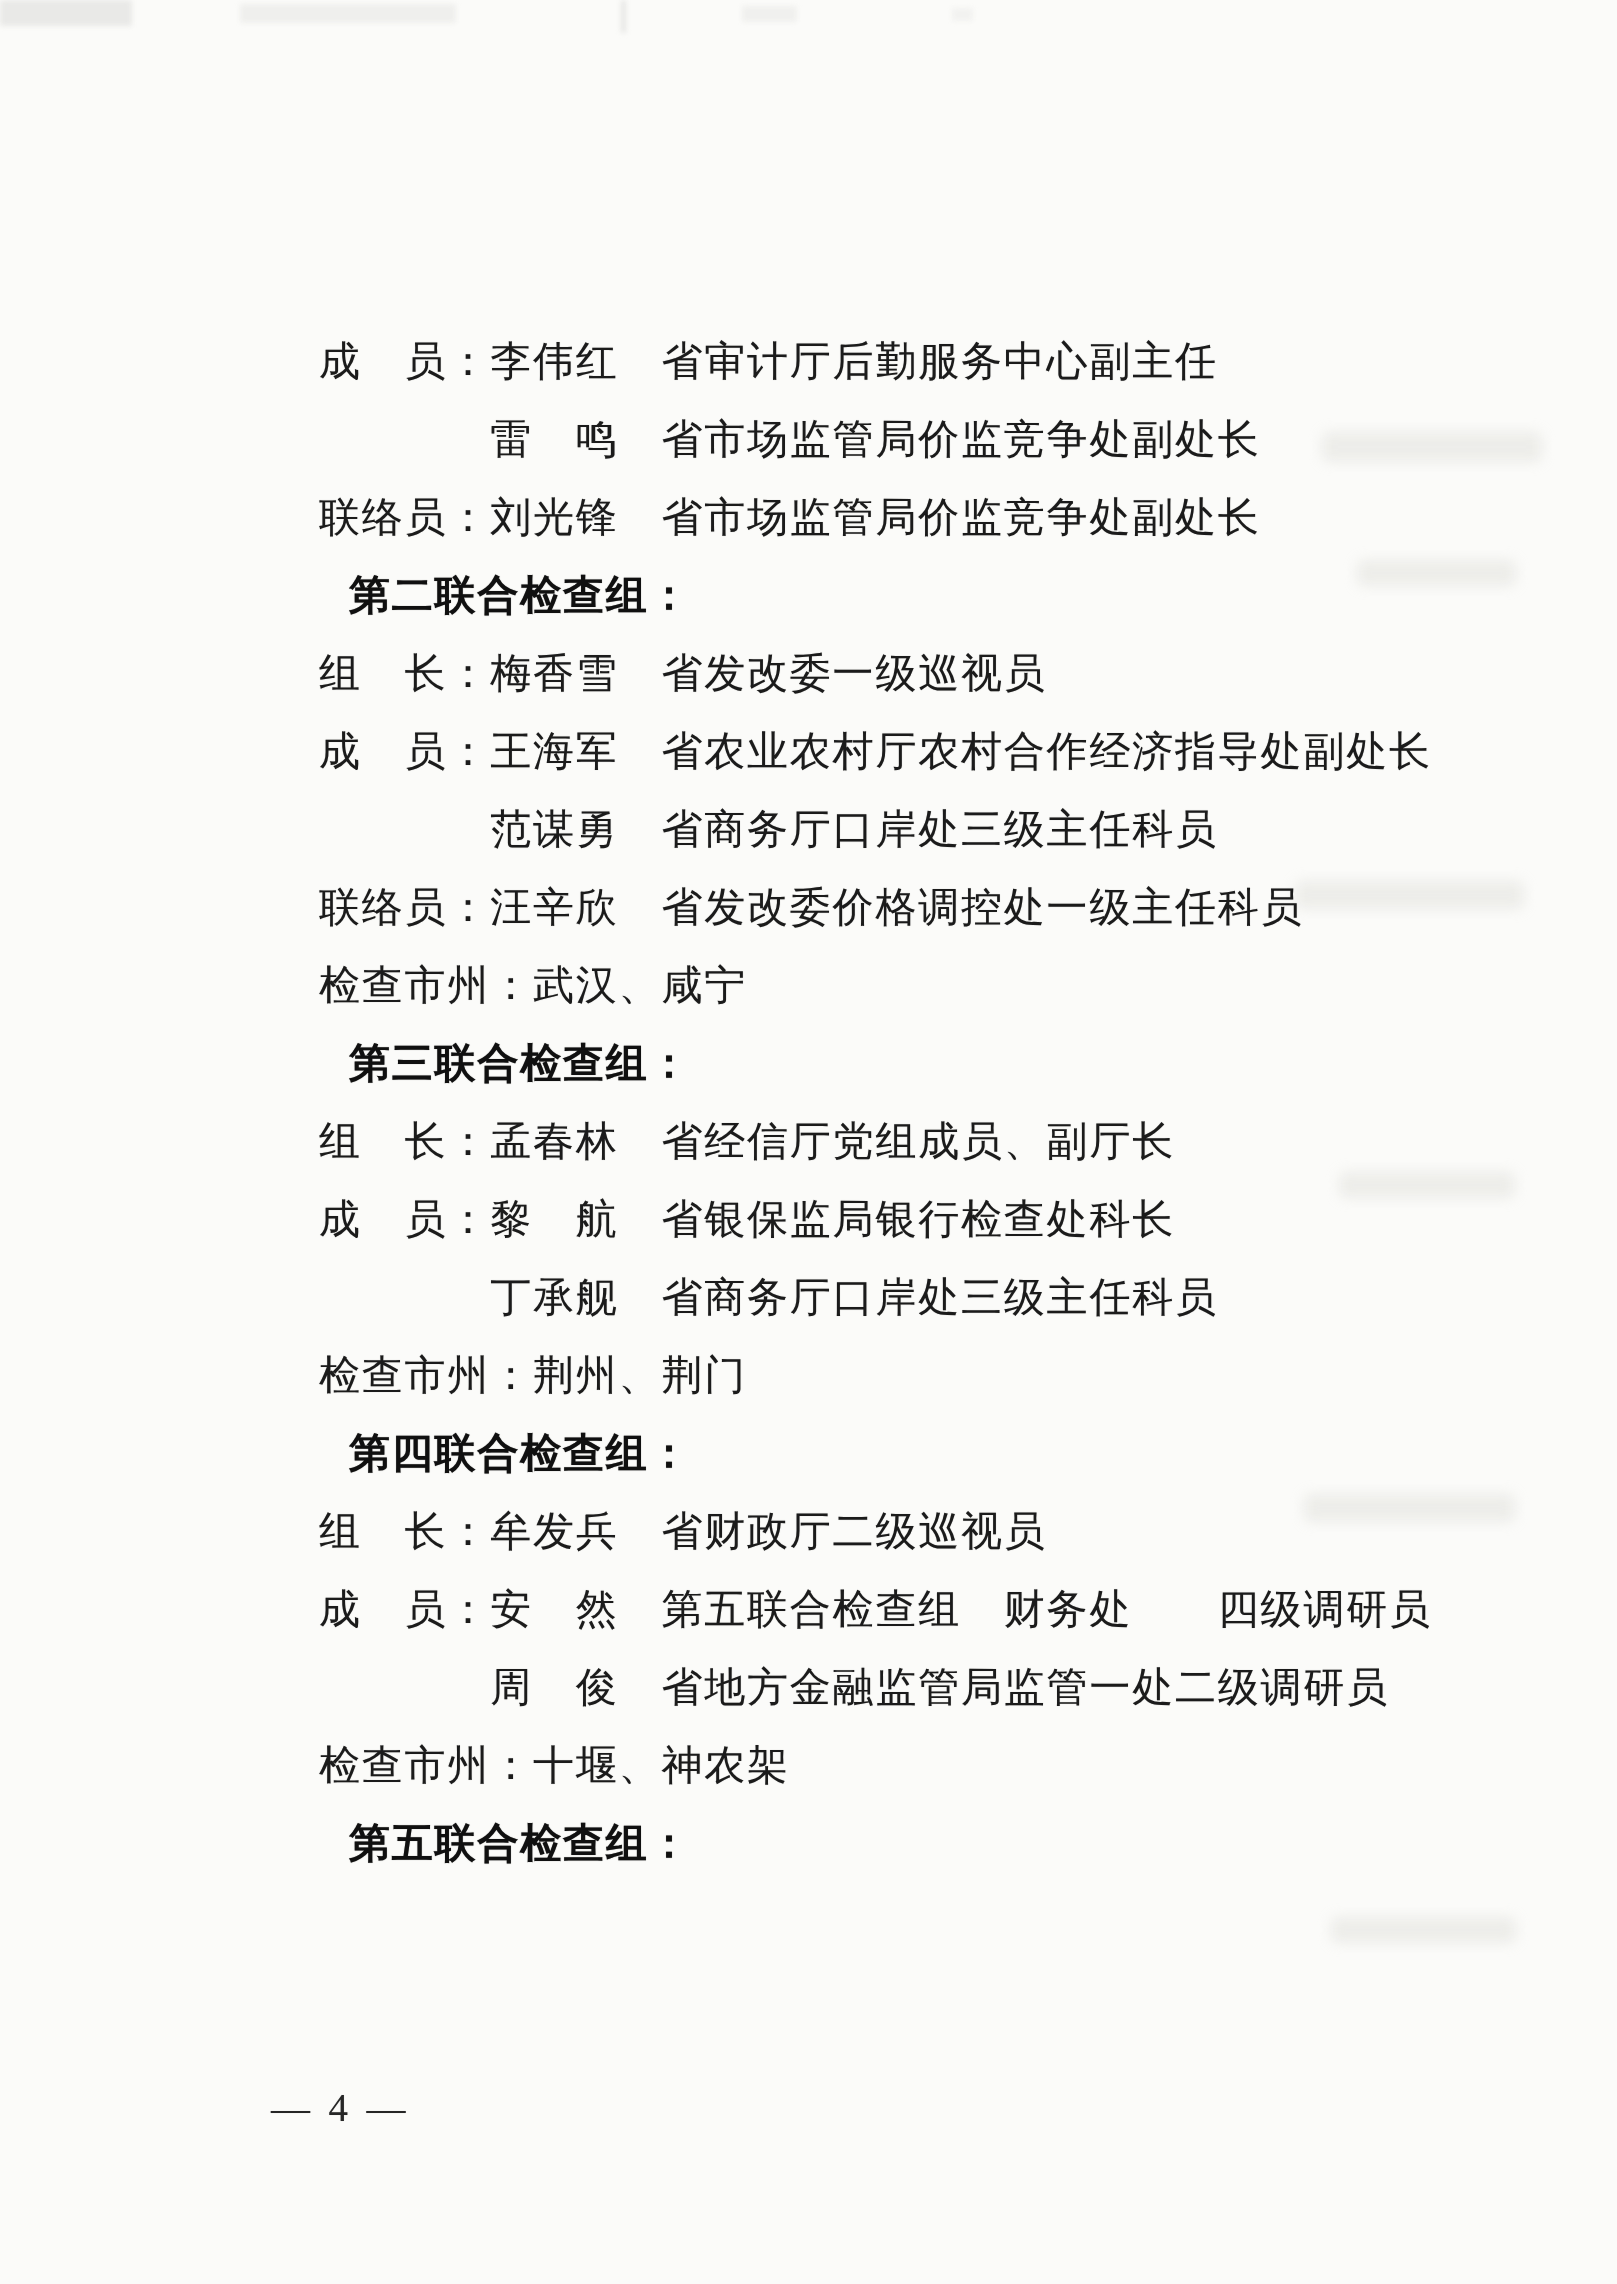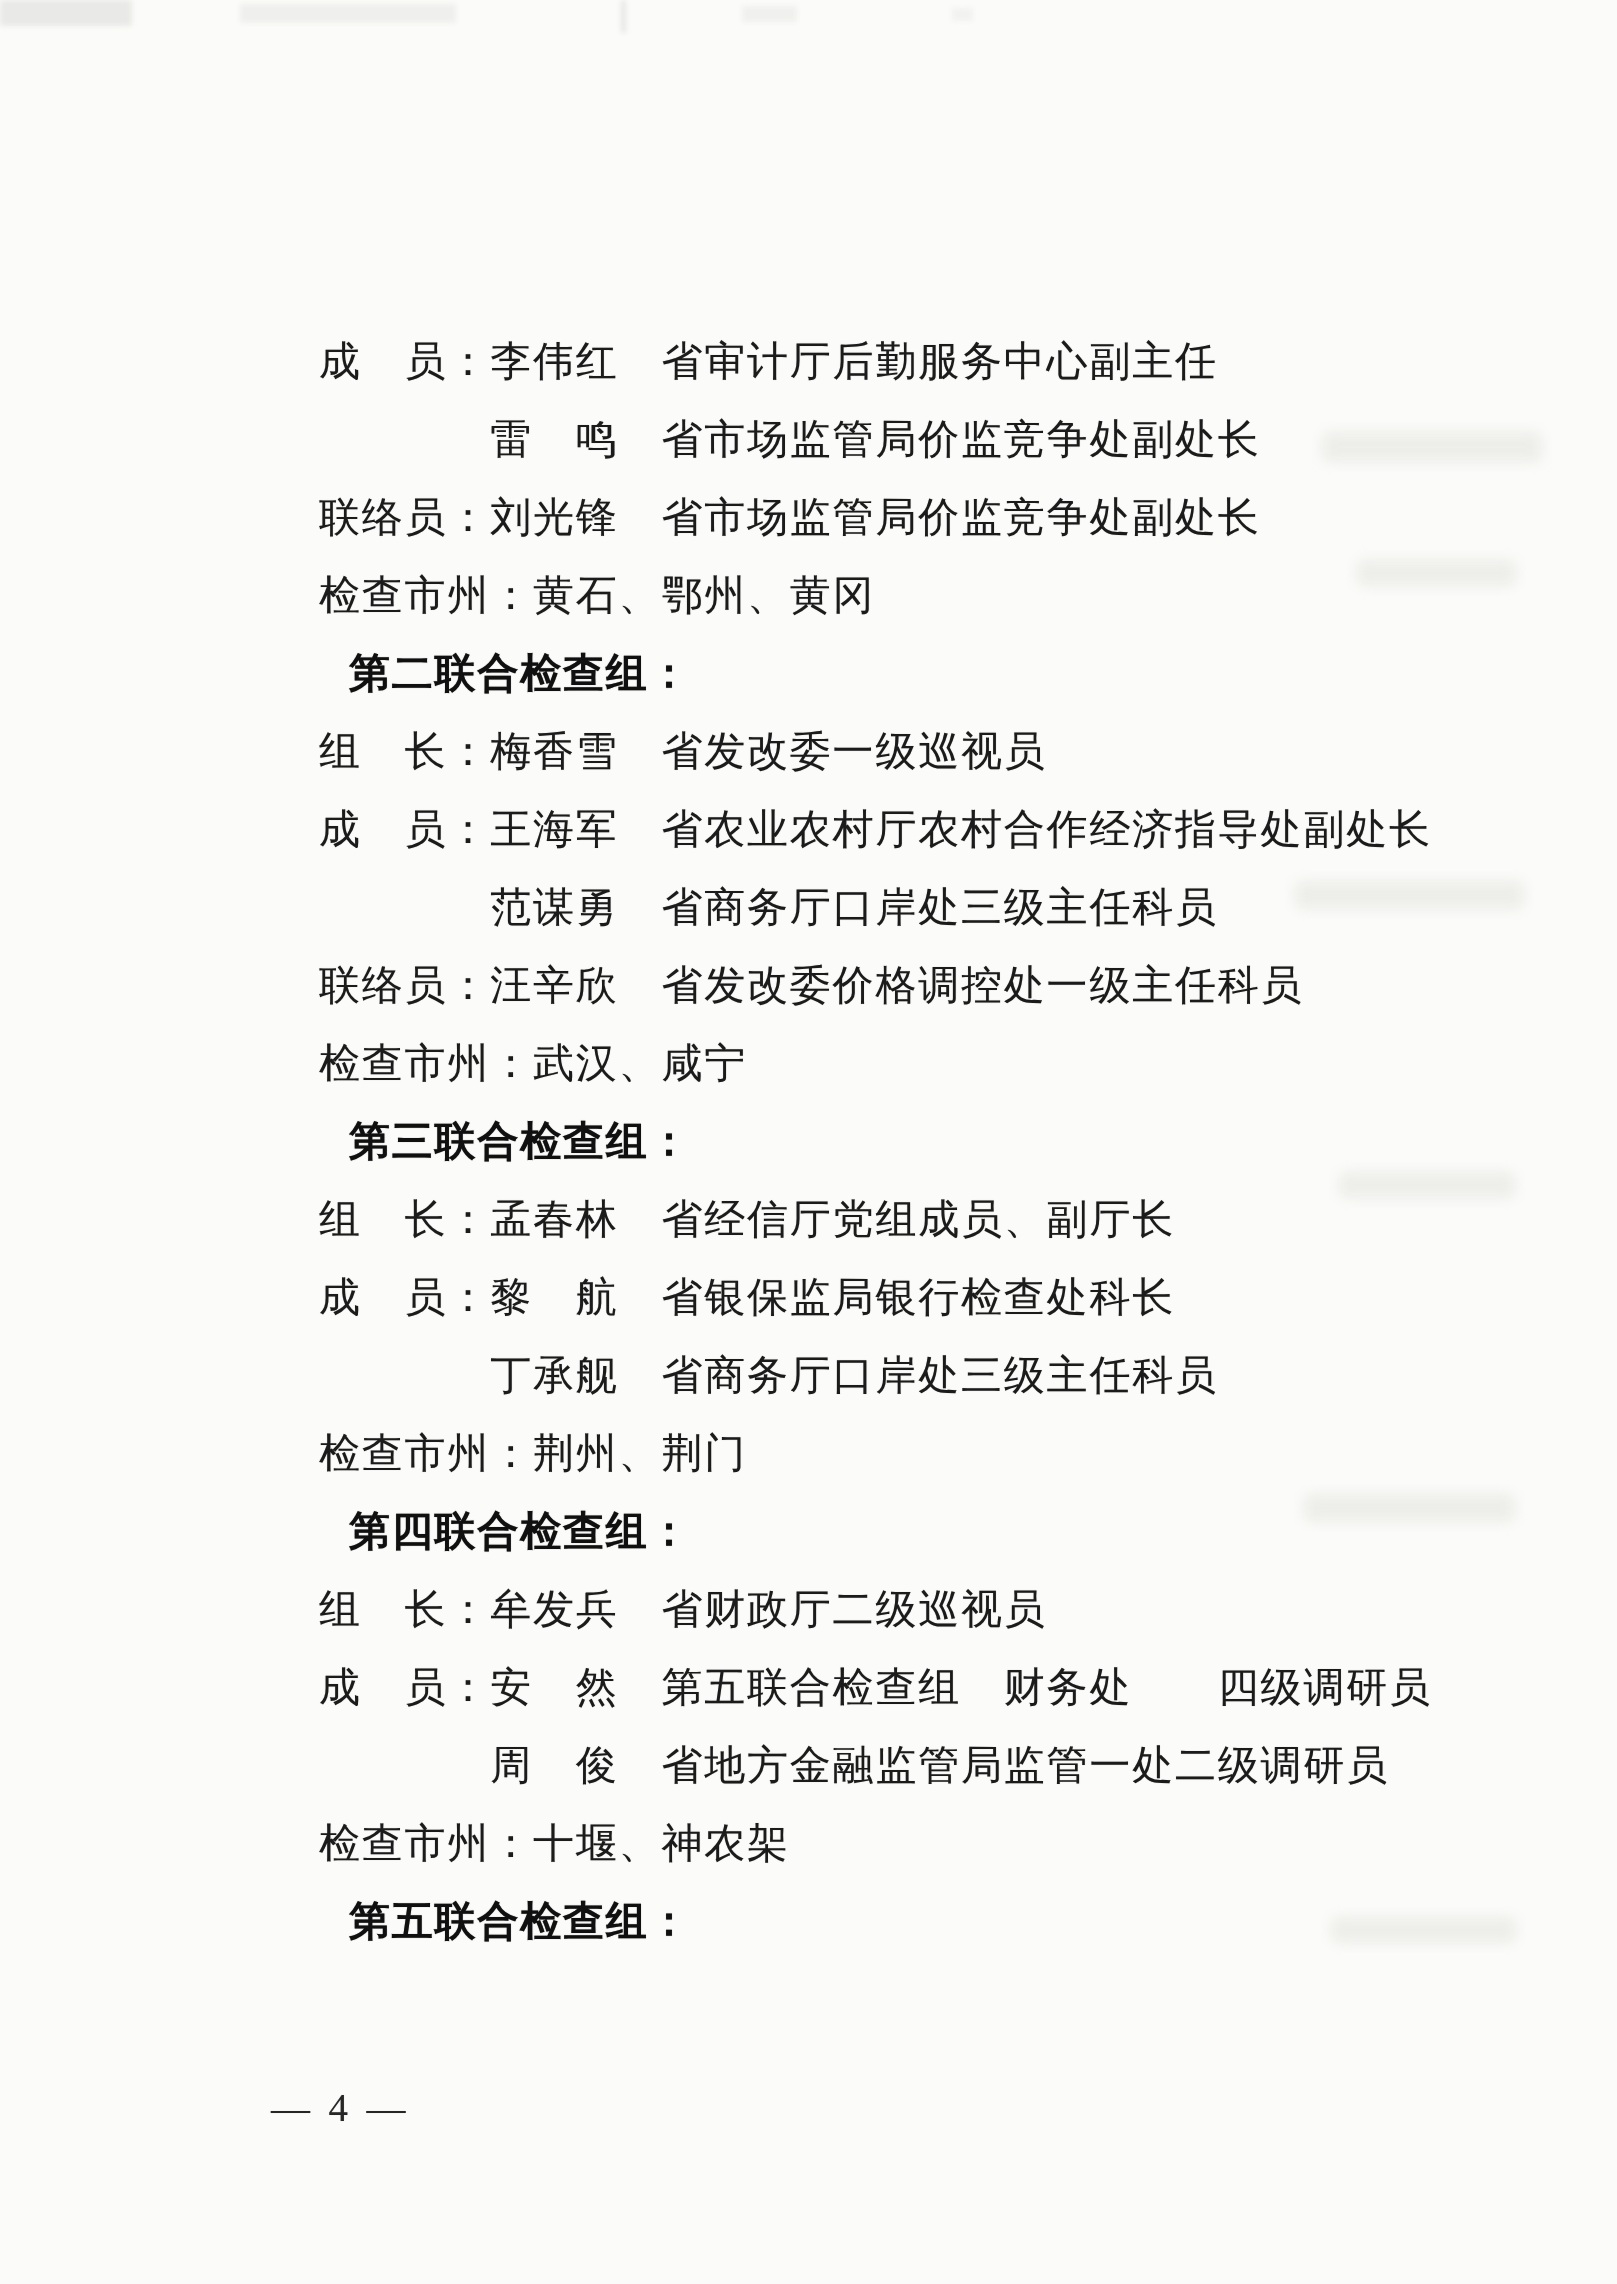--- a/index.html
+++ b/index.html
@@ -92,21 +92,20 @@
   <div class="smudge s2"></div>
   <div class="smudge s3"></div>
   <div class="smudge s4"></div>
   <div class="smudge s5"></div>
   <div class="smudge s6"></div>
 
   <div class="doc">
     <div class="line">成　员：李伟红　省审计厅后勤服务中心副主任</div>
     <div class="line">　　　　雷　鸣　省市场监管局价监竞争处副处长</div>
     <div class="line">联络员：刘光锋　省市场监管局价监竞争处副处长</div>
-    <div class="line">检查市州：黄石、鄂州、黄冈</div>
     <div class="line heading">第二联合检查组：</div>
     <div class="line">组　长：梅香雪　省发改委一级巡视员</div>
     <div class="line">成　员：王海军　省农业农村厅农村合作经济指导处副处长</div>
     <div class="line">　　　　范谋勇　省商务厅口岸处三级主任科员</div>
     <div class="line">联络员：汪辛欣　省发改委价格调控处一级主任科员</div>
     <div class="line">检查市州：武汉、咸宁</div>
     <div class="line heading">第三联合检查组：</div>
     <div class="line">组　长：孟春林　省经信厅党组成员、副厅长</div>
     <div class="line">成　员：黎　航　省银保监局银行检查处科长</div>
     <div class="line">　　　　丁承舰　省商务厅口岸处三级主任科员</div>

